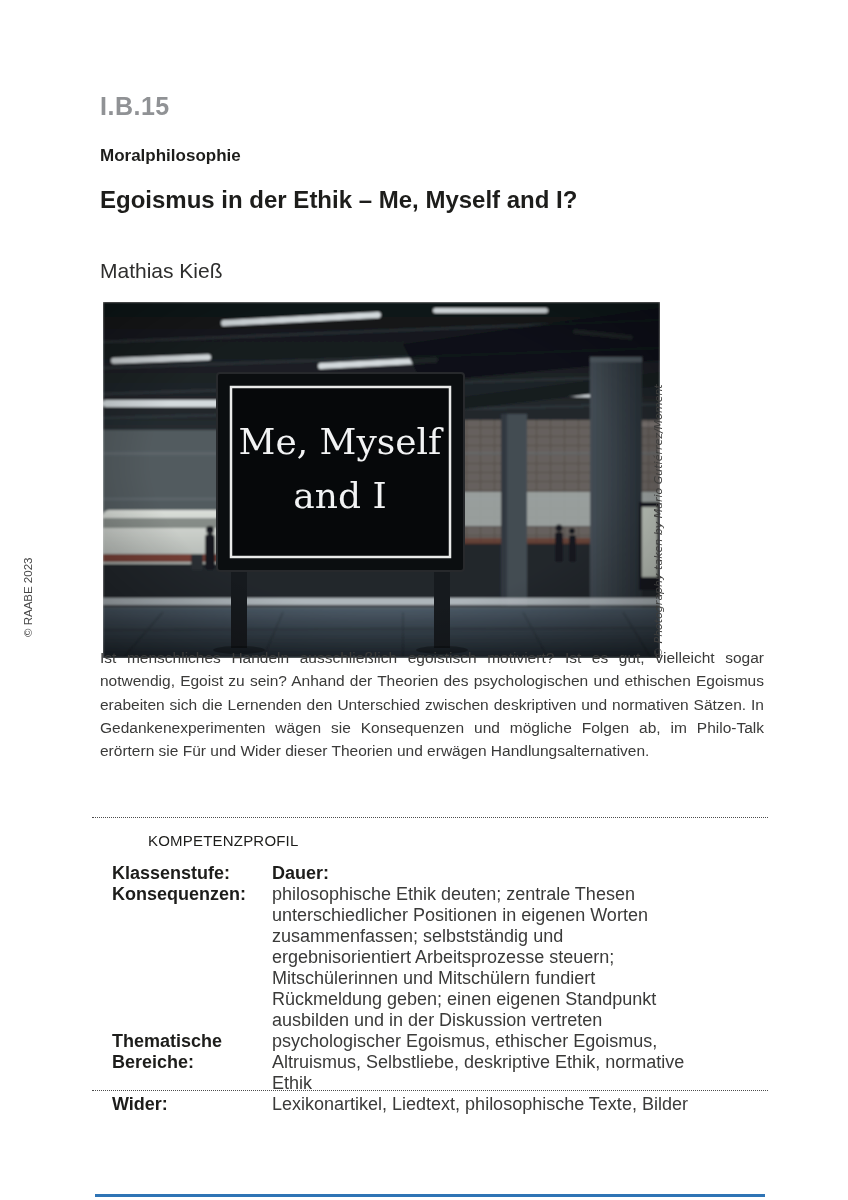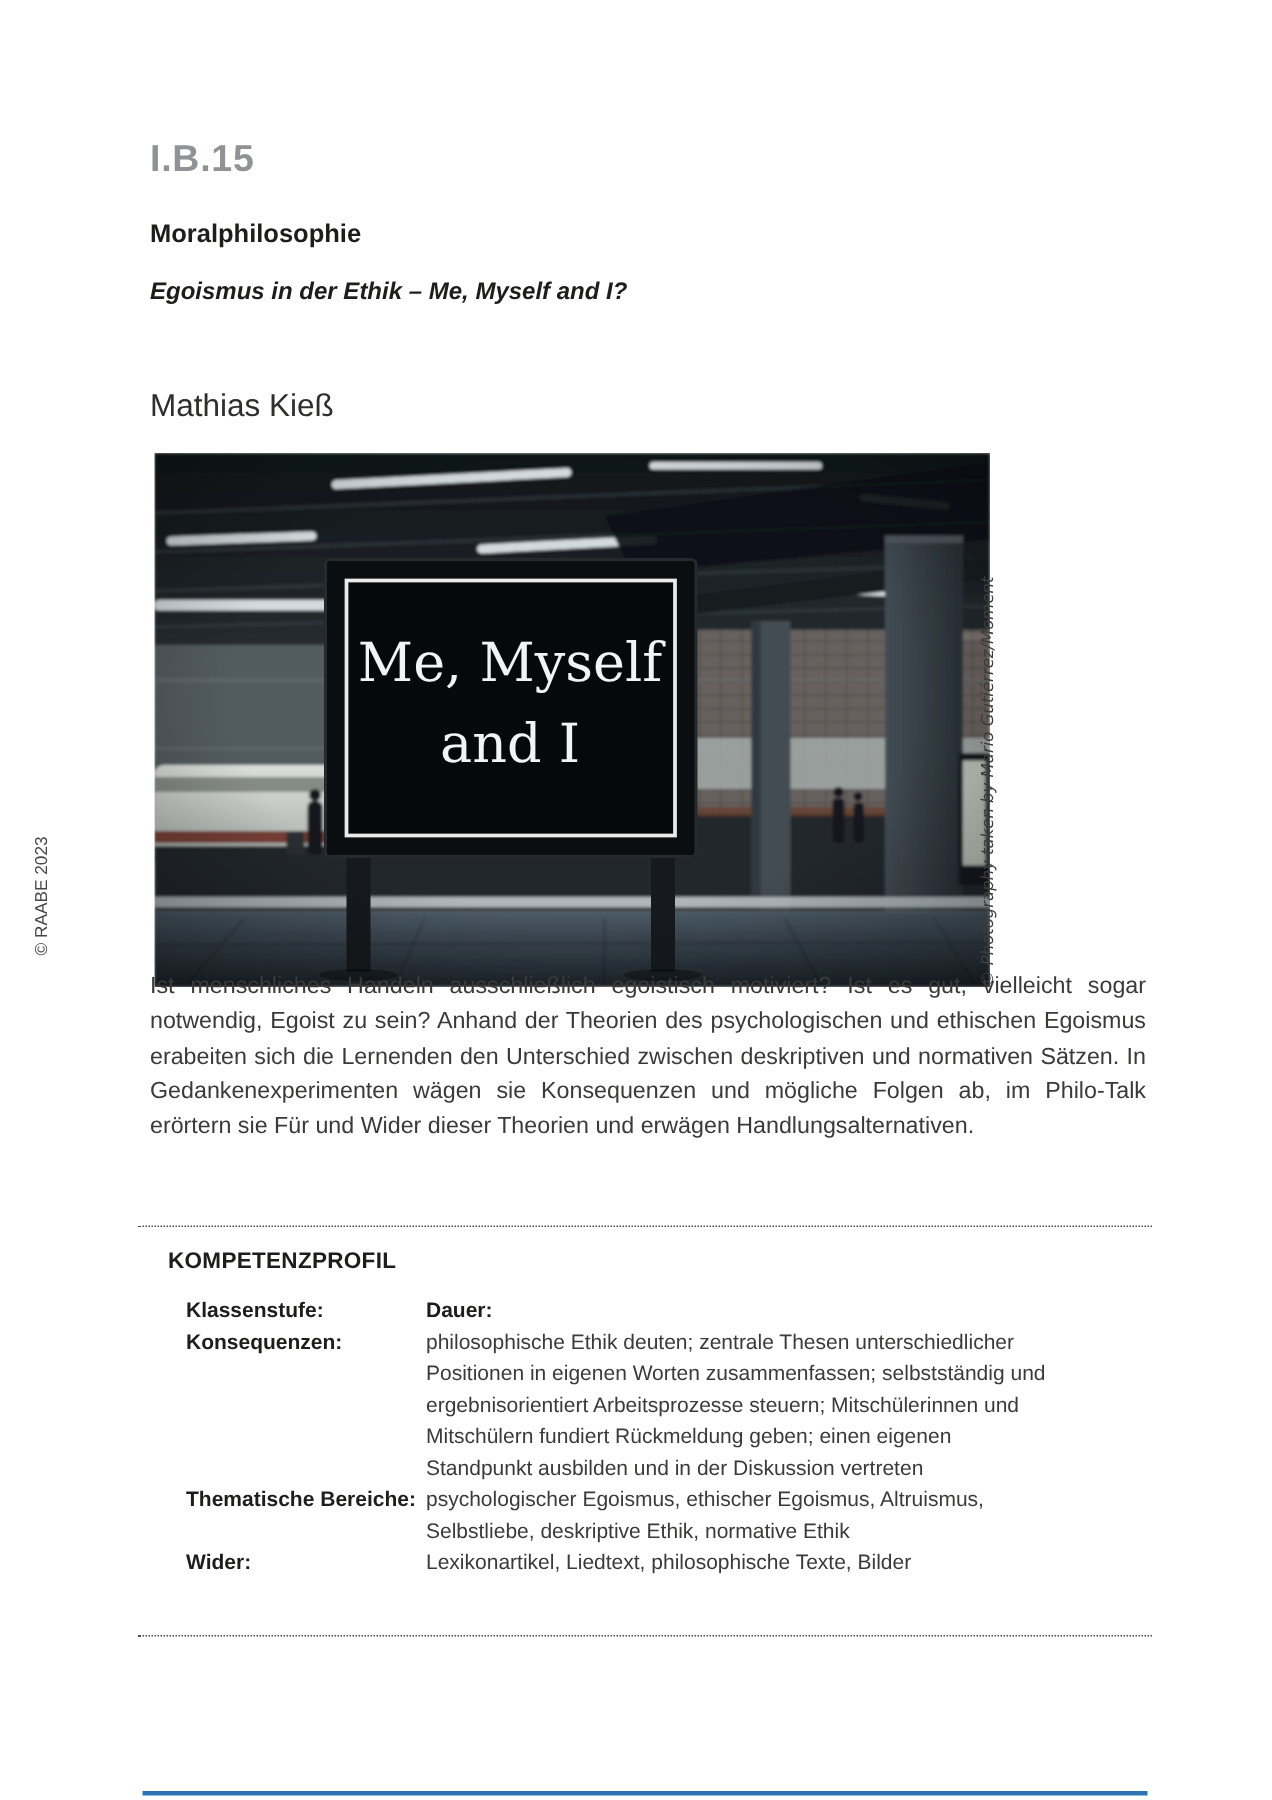--- a/index.html
+++ b/index.html
@@ -4,42 +4,42 @@
 <style>
   * { margin:0; padding:0; box-sizing:border-box; }
   html,body { width:848px; height:1200px; background:#ffffff; overflow:hidden;
               font-family:"Liberation Sans", sans-serif; position:relative; }
 
   .abs { position:absolute; }
 
   
   .code   { left:100px; top:92px;  font-size:25px; font-weight:bold; color:#909295; letter-spacing:.5px; }
   .series { left:100px; top:146px; font-size:17px; font-weight:bold; color:#1d1d1b;text-align:center; }
-  .title  { left:100px; top:186px; font-size:16px; font-weight:bold; color:#1d1d1b;font-style:italic; }
+  .title  { left:100px; top:186px; font-size:24px; font-weight:bold; color:#1d1d1b; }
   .author { left:100px; top:259px; font-size:21px; color:#2e2e2d; }
 
   
   .vtext { white-space:nowrap; transform:rotate(-90deg); transform-origin:left bottom; }
   .raabe  { left:38px;  top:621px; height:16px; font-size:11.5px; color:#474747; }
   .credit { left:666px; top:644px; height:14px; font-size:11px; color:#3d3d3c;
             font-style:italic; font-family:"DejaVu Sans", sans-serif; }
 
   
   .photo { left:103px; top:302px; width:557px; height:356px; display:block; }
 
   
   .intro { left:100px; top:646px; width:664px; font-size:15.5px; line-height:23.3px;
            color:#3a3a39; text-align:justify; }
 
   
   .profile { left:92px; top:817px; width:676px; height:274px;
              border-top:1.5px dotted #4c4c4c; border-bottom:1.5px dotted #4c4c4c;
              padding:14px 0 0 20px; }
-  .profile h2 { font-size:15px; font-weight:bold; color:#1d1d1b; letter-spacing:.2px; margin-bottom:14px; }
-  .profile-table { display:grid; grid-template-columns:160px 1fr; font-size:14px; line-height:21px;margin-left:12px; }
+  .profile h2 { font-size:15px; font-weight:normal; color:#1d1d1b; letter-spacing:.2px; margin-bottom:14px;margin-left:36px; }
+  .profile-table { display:grid; grid-template-columns:160px 1fr; font-size:18px; line-height:21px; }
   .profile-table .lbl { font-weight:bold; color:#1d1d1b; align-self:start; }
   .profile-table .val { color:#3a3a39; max-width:420px; align-self:start; }
 
   
   .accent { left:95px; top:1194px; width:670px; height:3px; }
 </style>
 </head>
 <body>
 
 <div class="abs vtext raabe">© RAABE 2023</div>

